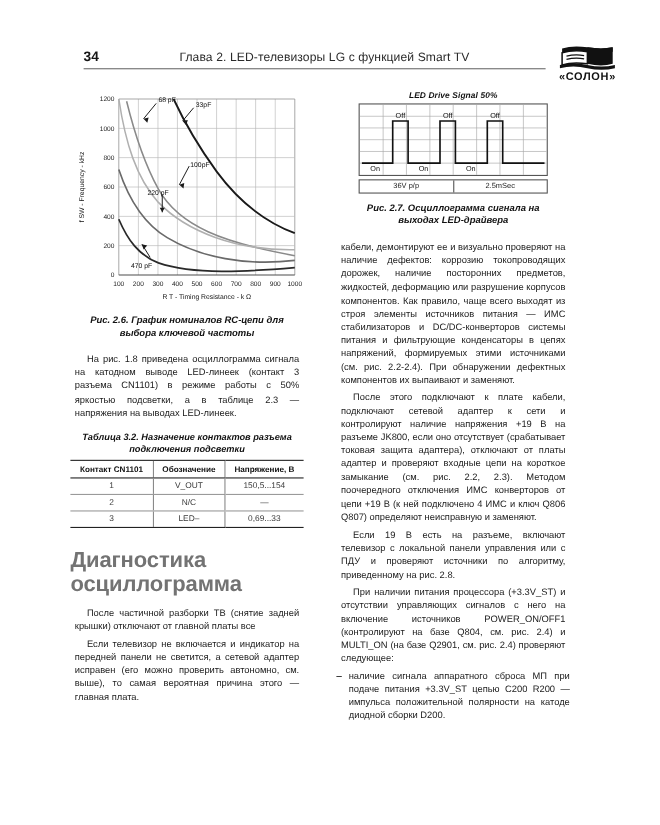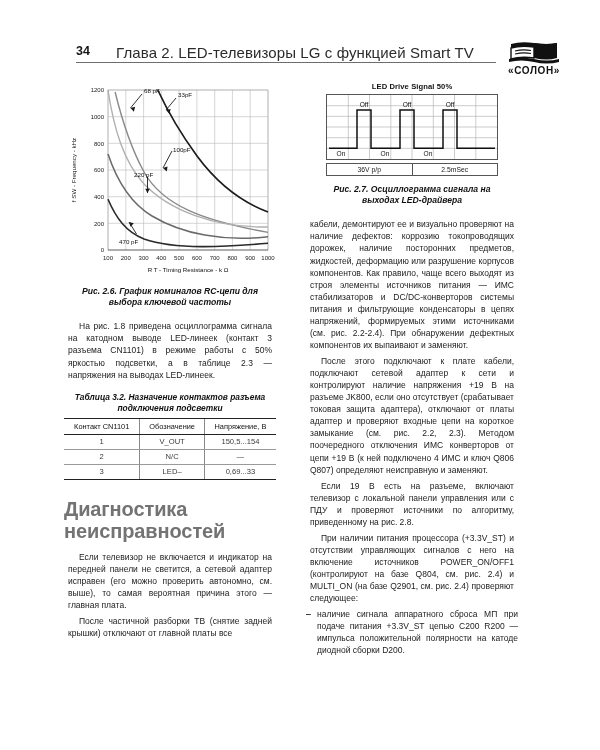--- a/index.html
+++ b/index.html
@@ -20,32 +20,32 @@
     width: 600px; height: 750px;
     background: #fff;
   }
 
   
   .runhead {
     position: absolute;
     left: 76px; top: 44px;
     width: 420px;
     display: flex;
-    align-items: flex-start;
+    align-items: flex-end;
     gap: 4px;
   }
   .folio {
     font-size: 12.5px;
     font-weight: bold;
     color: #151515;
   }
   .runhead-title {
     flex: 1;
     text-align: center;
-    font-size: 15px;
+    font-size: 11px;
     color: #2b2b2b;
     letter-spacing: 0.1px;
   }
   .runhead-rule {
     position: absolute;
     left: 76px; top: 62px;
     width: 420px; height: 1px;
     background: #6d6d6d;
   }
 
@@ -113,21 +113,21 @@
     line-height: 1.3;
     color: #121212;
   }
   table.t23 {
     border-collapse: collapse;
     width: 212px;
     margin-top: 4px;
     font-size: 7.6px;
   }
   table.t23 th {
-    font-weight: normal;
+    font-weight: bold;
     font-size: 7.4px;
     padding: 3px 2px;
     text-align: center;
     border-top: 1.3px solid #222;
     border-bottom: 1.1px solid #222;
     color: #111;
   }
   table.t23 td {
     padding: 2.6px 2px;
     text-align: center;
@@ -152,20 +152,21 @@
     position: relative;
     width: 212px;
   }
   .osc-title {
     font-size: 7.6px;
     font-weight: bold;
     text-align: center;
     color: #111;
     margin-bottom: 3px;
     letter-spacing: 0.1px;
+    font-style: italic;
   }
   .osc-box {
     position: relative;
     width: 172px; height: 66px;
     margin: 0 auto;
     border: 1px solid #555;
   }
   .osc-box svg { display: block; }
   .osc-foot {
     display: flex;
@@ -346,25 +347,25 @@
         <tr>
           <td>3</td>
           <td class="vr">LED–</td>
           <td class="vr">0,69...33</td>
         </tr>
       </tbody>
     </table>
 
     <h2 class="section">
       <span>Диагностика</span><br>
-      <span>неисправностей</span>
+      <span>осциллограмма</span>
     </h2>
 
+    <p class="bodytext indent">После частичной разборки ТВ (снятие задней крышки) отключают от главной платы все</p>
     <p class="bodytext indent">Если телевизор не включается и индикатор на передней панели не светится, а сетевой адаптер исправен (его можно проверить автономно, см. выше), то самая вероятная причина этого — главная плата.</p>
-    <p class="bodytext indent">После частичной разборки ТВ (снятие задней крышки) отключают от главной платы все</p>
   </div>
 
   <div class="col-right">
 
     <div class="fig27">
       <div class="osc-title">LED Drive Signal 50%</div>
 
       <div class="osc-box">
         <svg width="170" height="64" viewBox="0 0 170 64">
           <g stroke="#a9a9a9" stroke-width="0.6">

